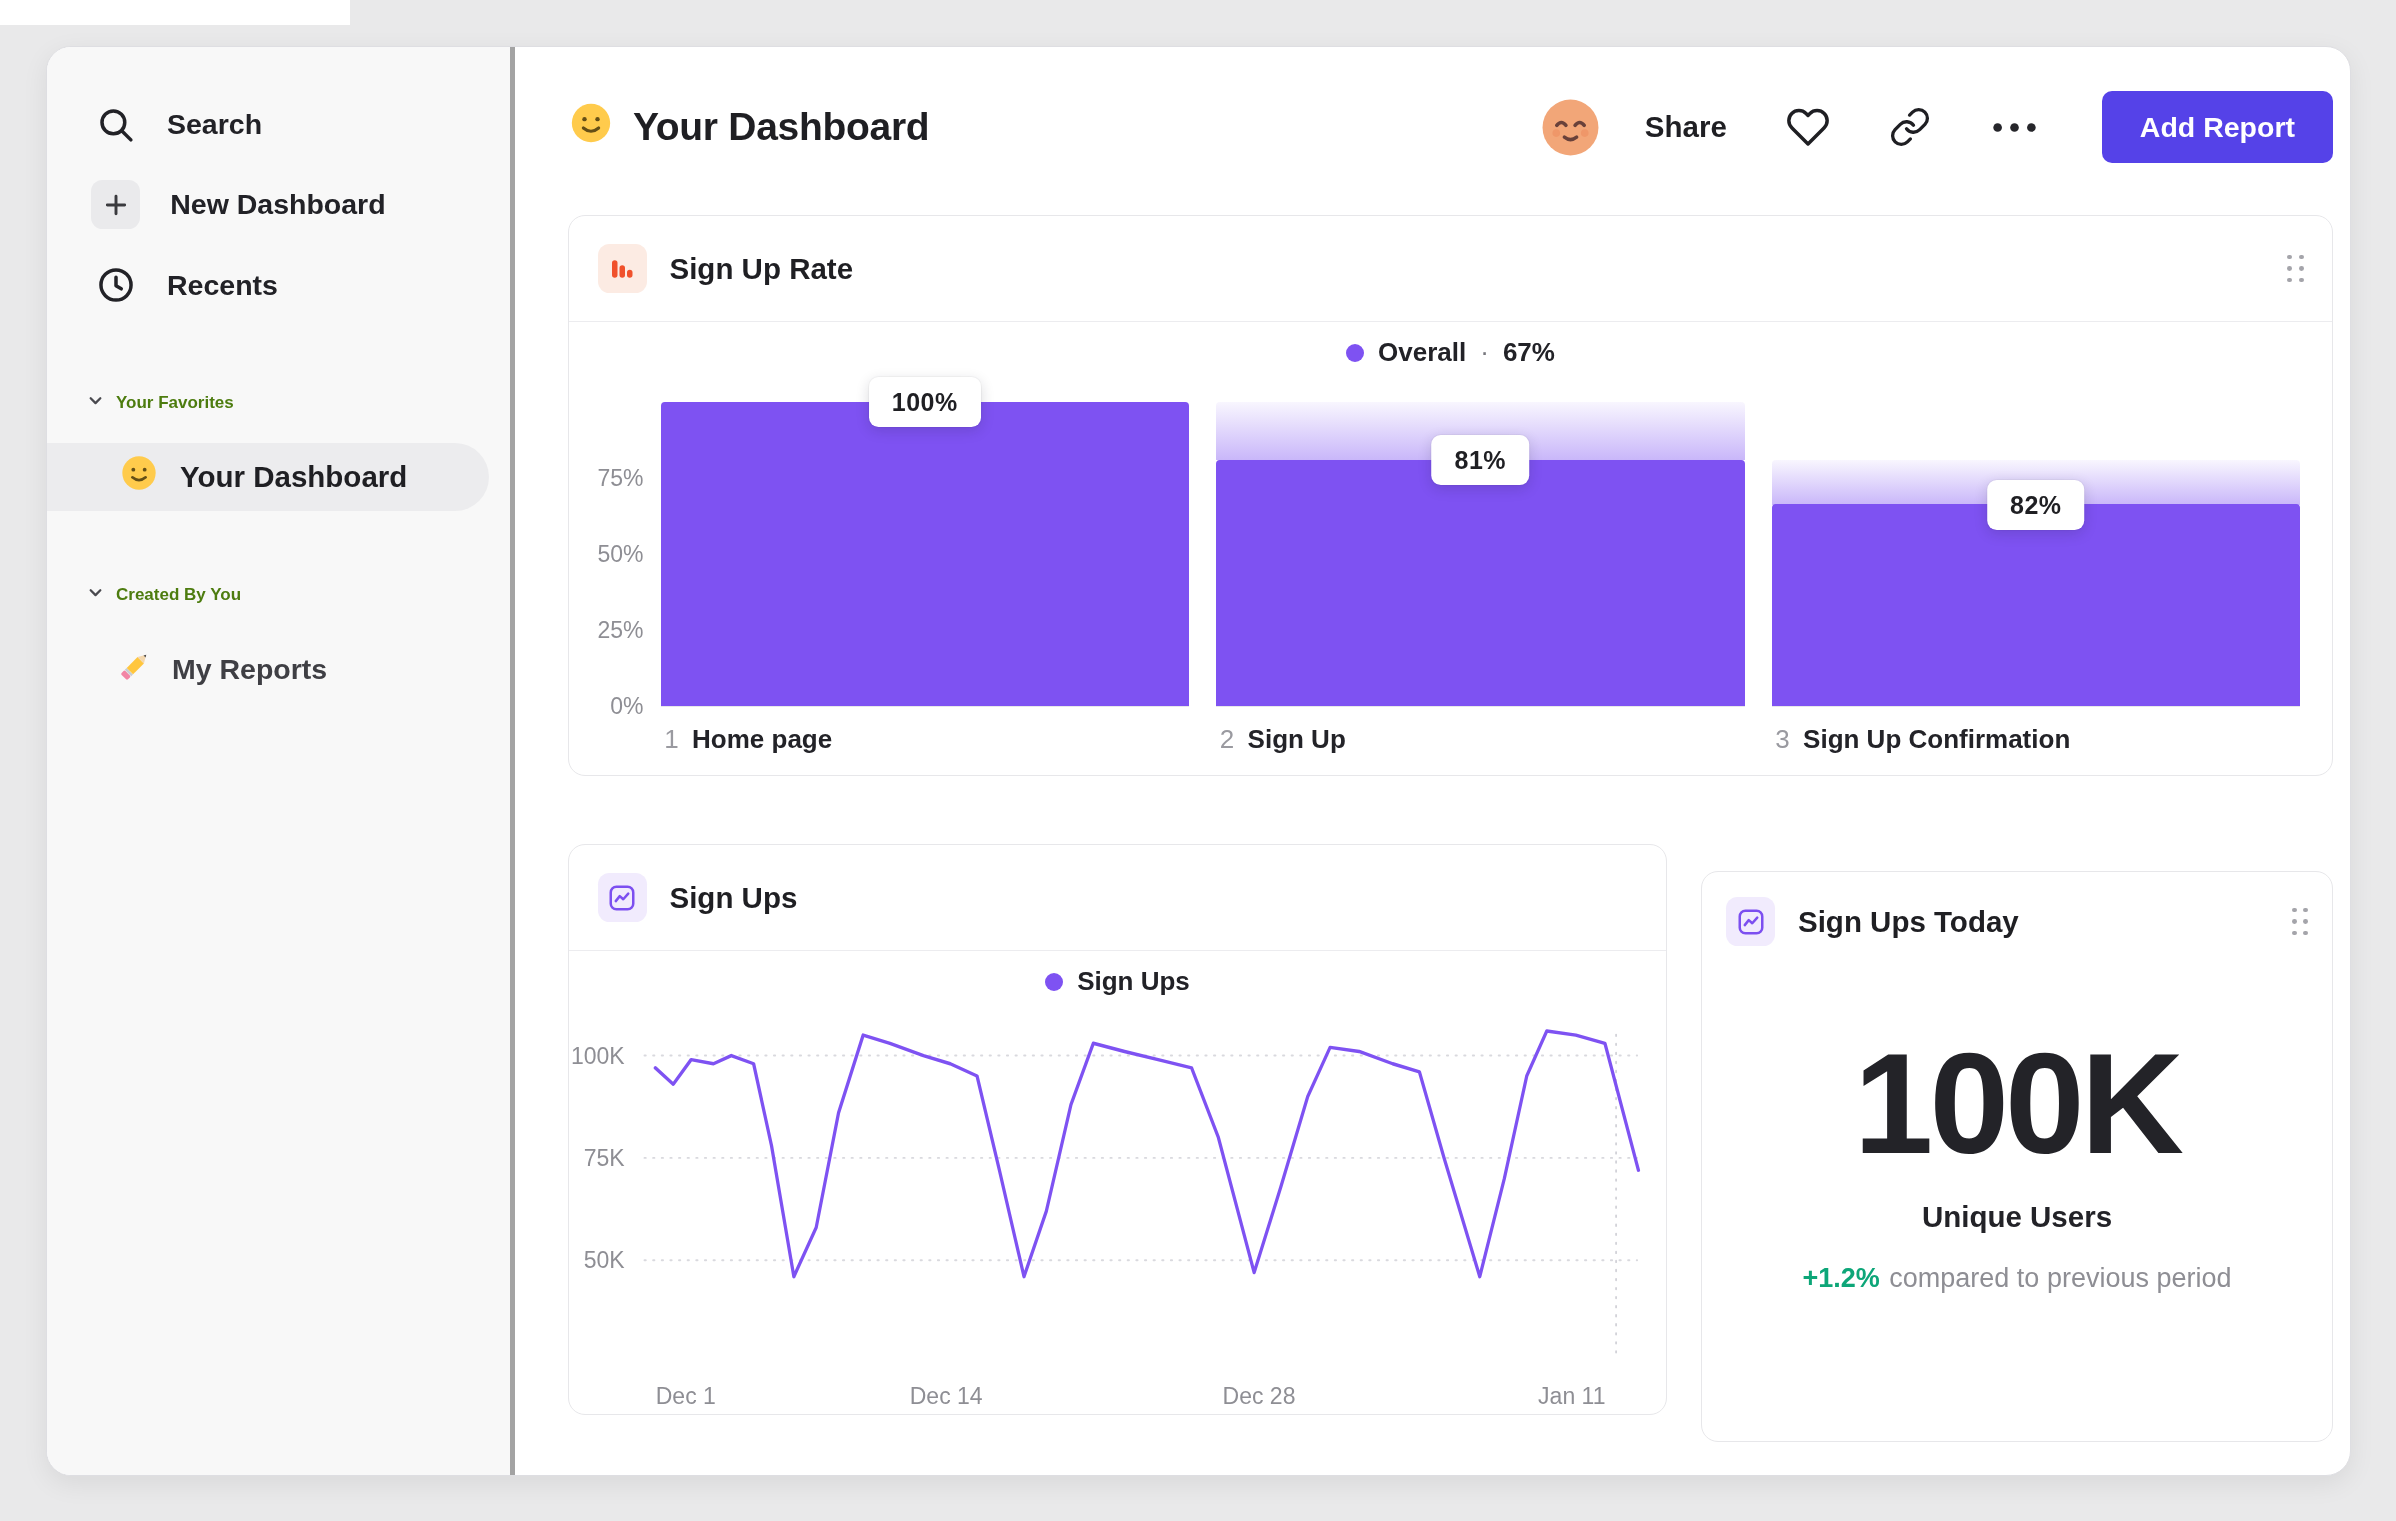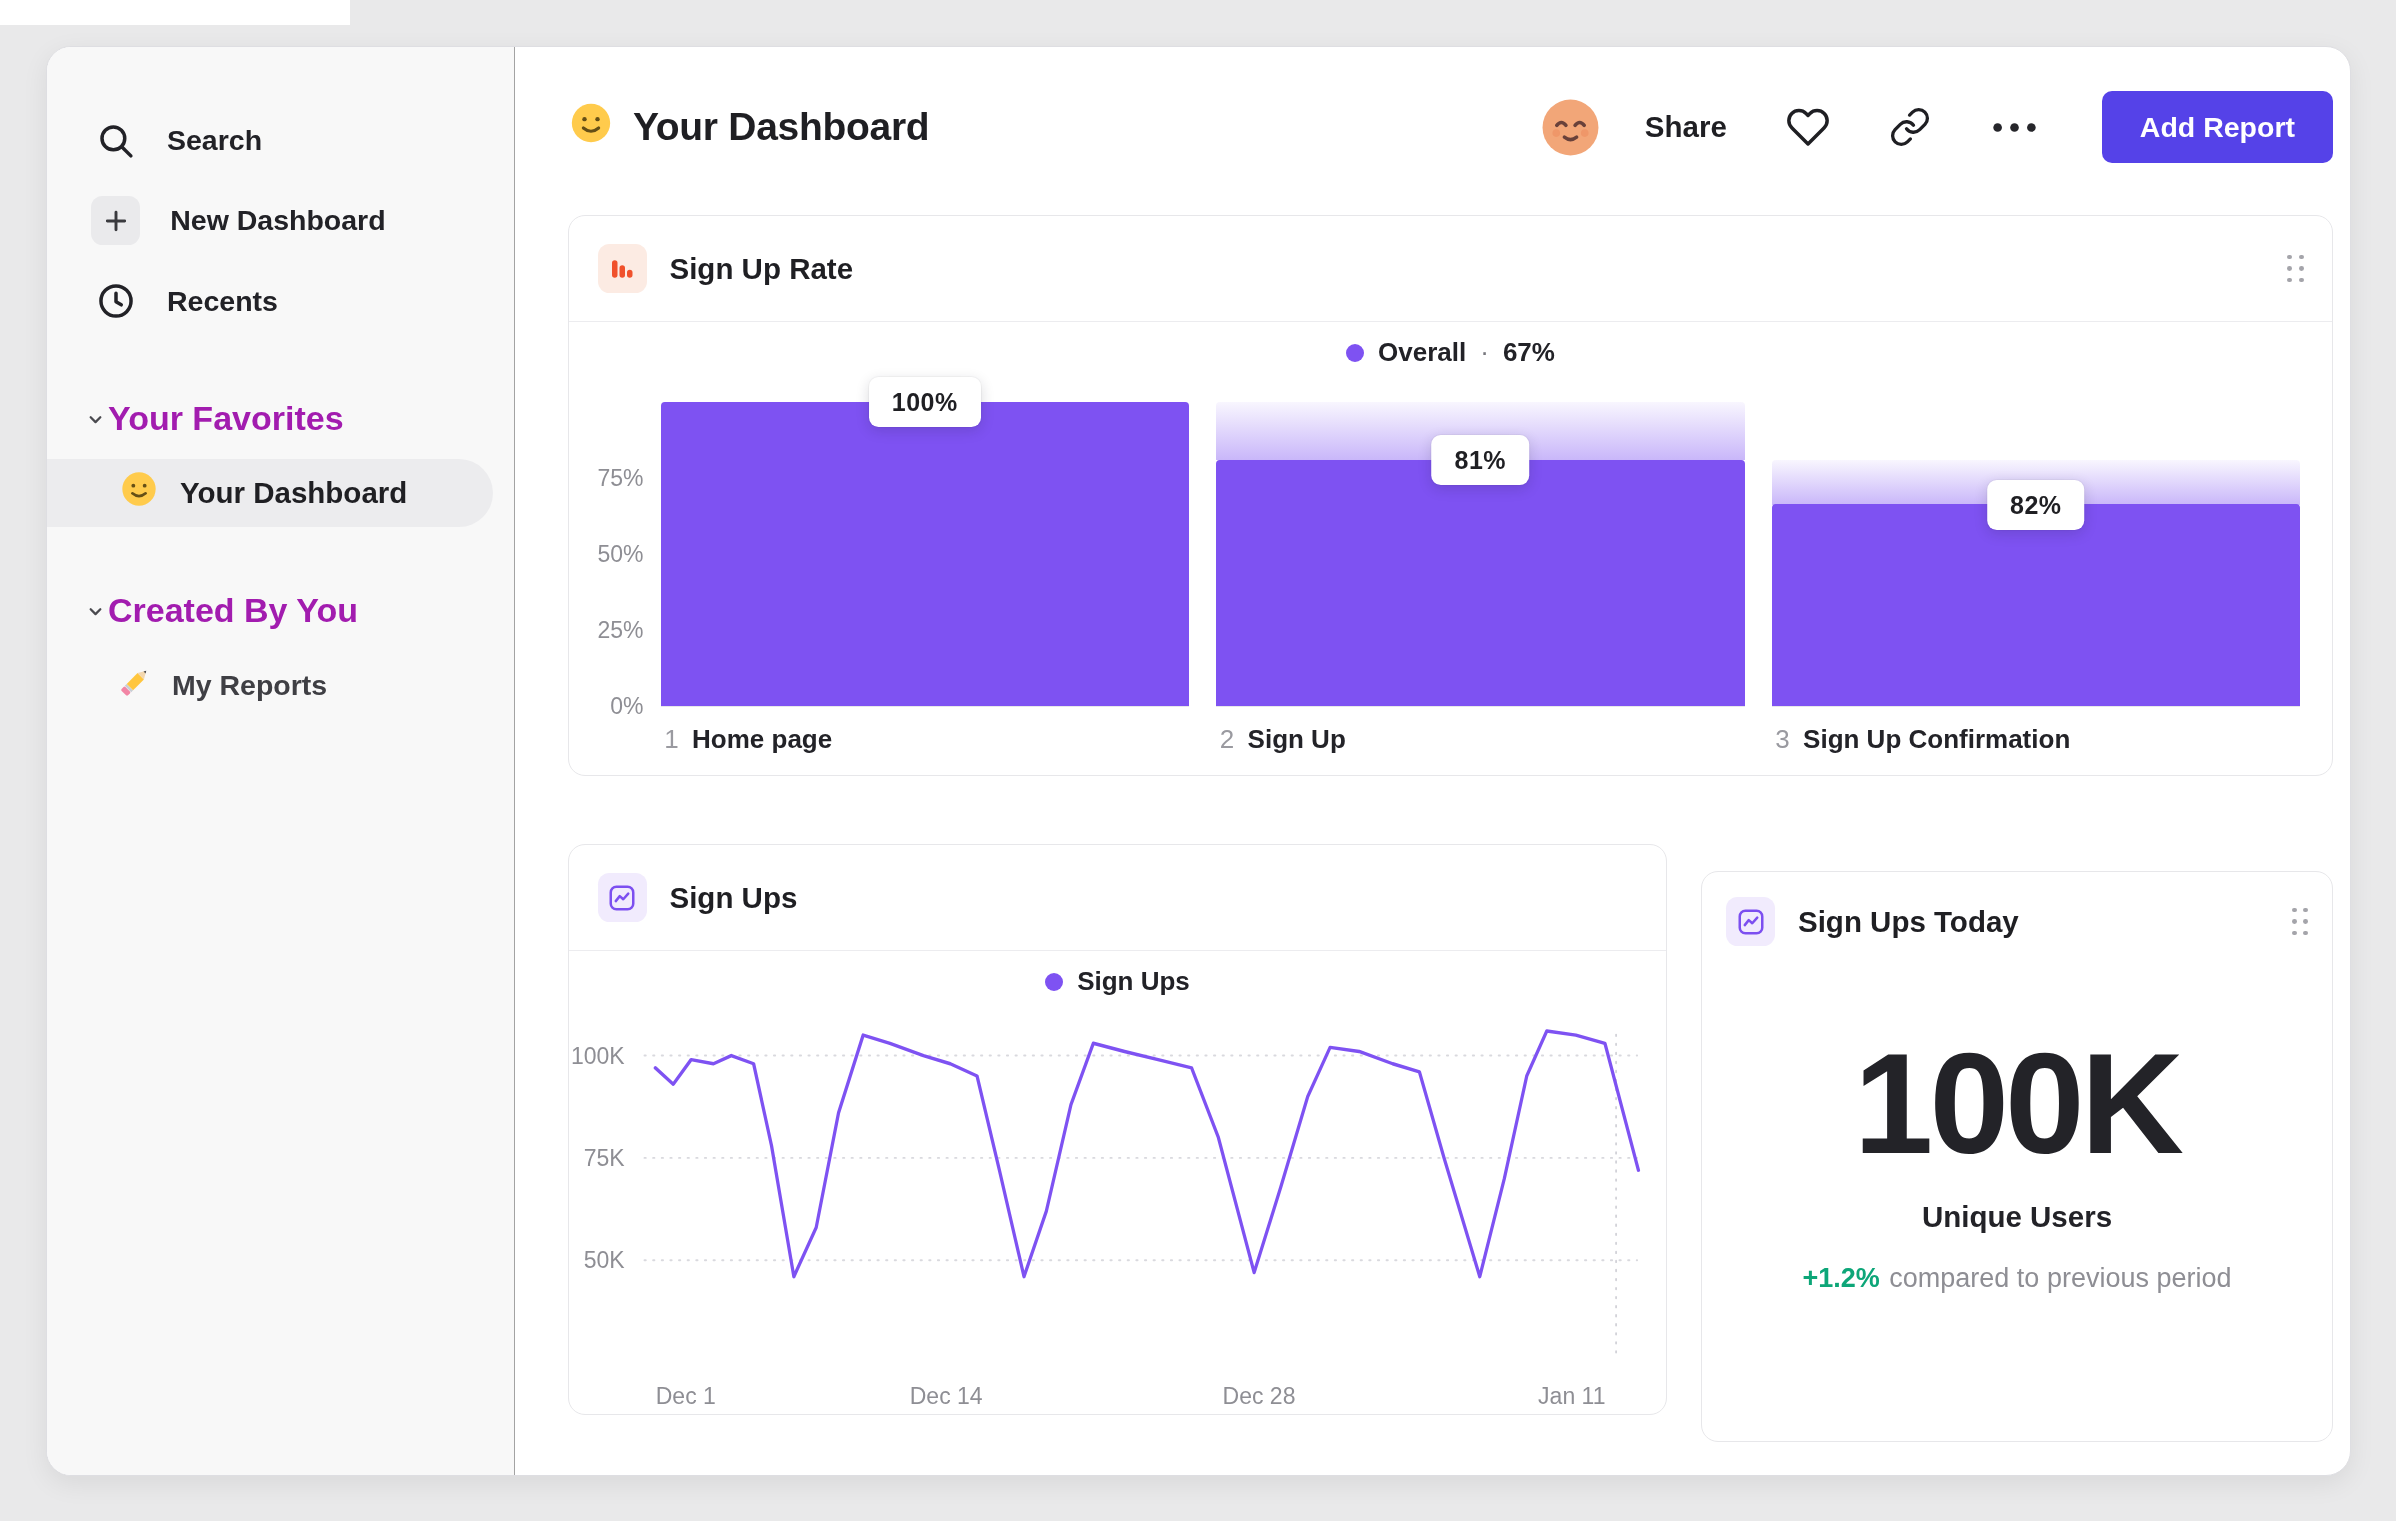--- a/index.html
+++ b/index.html
@@ -11,28 +11,28 @@
   }
   .artifact { position:absolute; top:0; left:0; width:350px; height:25px; background:#FFFFFF; }
 
   .app {
     position:absolute; left:46px; top:46px; width:2305px; height:1430px;
     background:#FFFFFF; border:1px solid #DEDEE2; border-radius:25px;
     box-shadow:0 7.6px 27px rgba(0,0,0,.07); display:flex; overflow:hidden;
   }
 
   
-  .sidebar { width:468px; flex:none; background:#F8F8F8; border-right:1px solid #a3a3a3; padding-top:60px; }
+  .sidebar { width:468px; flex:none; background:#F8F8F8; border-right:5px solid #a3a3a3; padding-top:44px; }
   .nav-item {
     display:flex; align-items:center; gap:30px; height:67px; margin:0 21px 13.3px 27px;
     padding:0 21px; font-size:28.5px; font-weight:600; border-radius:13.3px; cursor:pointer; color:#222227;
   }
   .icon-44 { width:42px; height:42px; flex:none; }
   .plus-box { width:49px; height:49px; border-radius:11.4px; background:#EAEAEC; display:flex; align-items:center; justify-content:center; margin-left:-3.8px; flex:none; }
-  .section-head { display:flex; align-items:center; gap:2px; margin:63px 0 0 38px; height:42px; font-size:34px; font-weight:700; color:#a21caf; cursor:pointer; }
+  .section-head { display:flex; align-items:center; gap:10px; margin:63px 0 0 38px; height:42px; font-size:17px; font-weight:700; color:#4d7c0f; cursor:pointer; }
   .fav-item {
     display:flex; align-items:center; gap:21px; height:68px; margin:19px 21px 0 0;
     background:#ECECEE; border-radius:0 38px 38px 0; padding-left:72px;
     font-size:29.5px; font-weight:700; color:#1F1F23; cursor:pointer;
   }
   .created-item { display:flex; align-items:center; gap:19px; height:53px; margin:27px 21px 0 70px; font-size:28.5px; font-weight:600; color:#3F3F44; cursor:pointer; }
 
   
   .main { flex:1; min-width:0; padding:40px 17px 0 53px; display:flex; flex-direction:column; }
   .page-header { display:flex; align-items:center; height:80px; }

